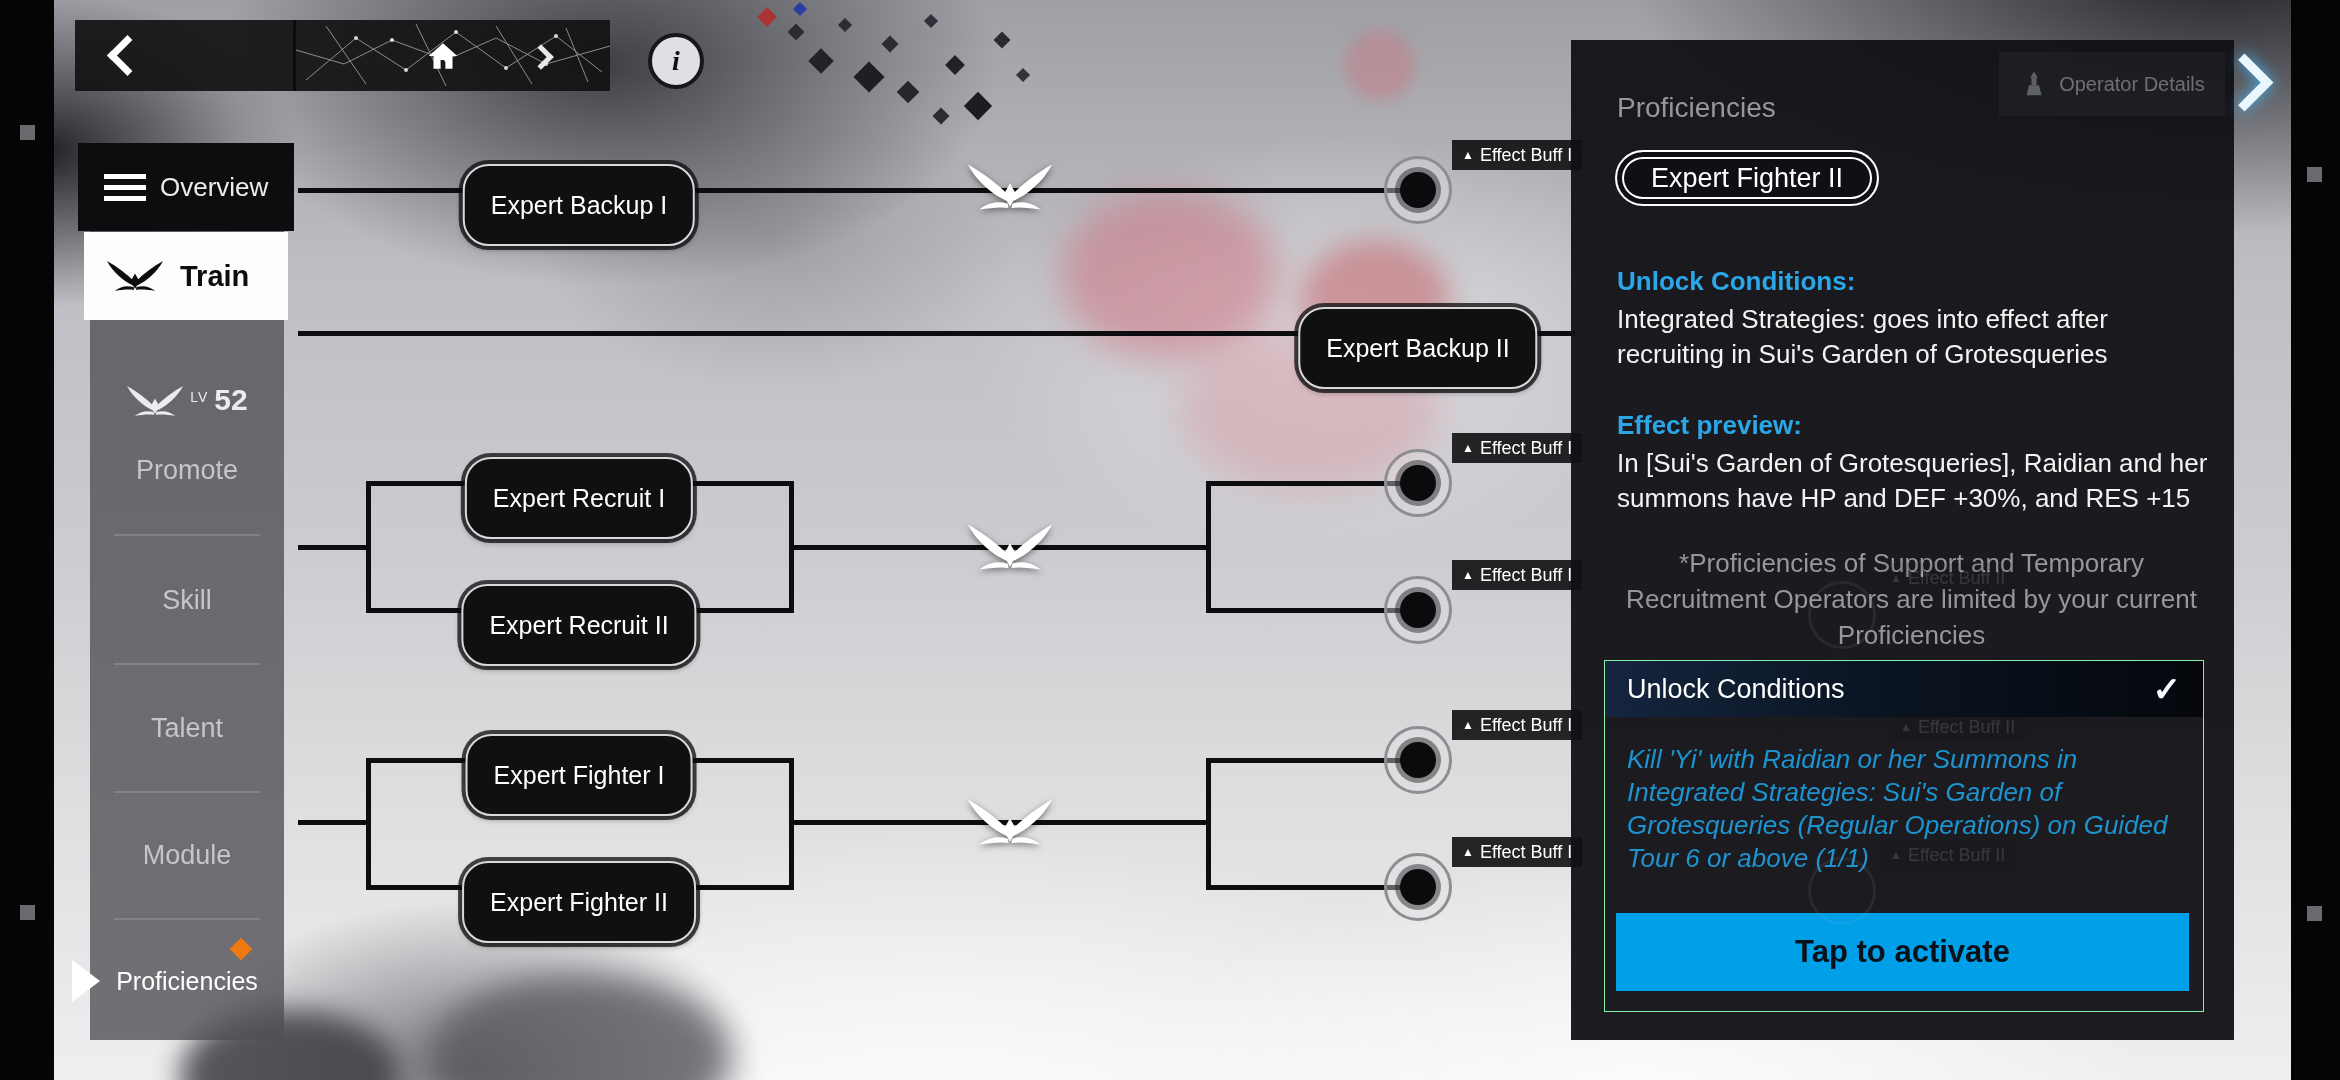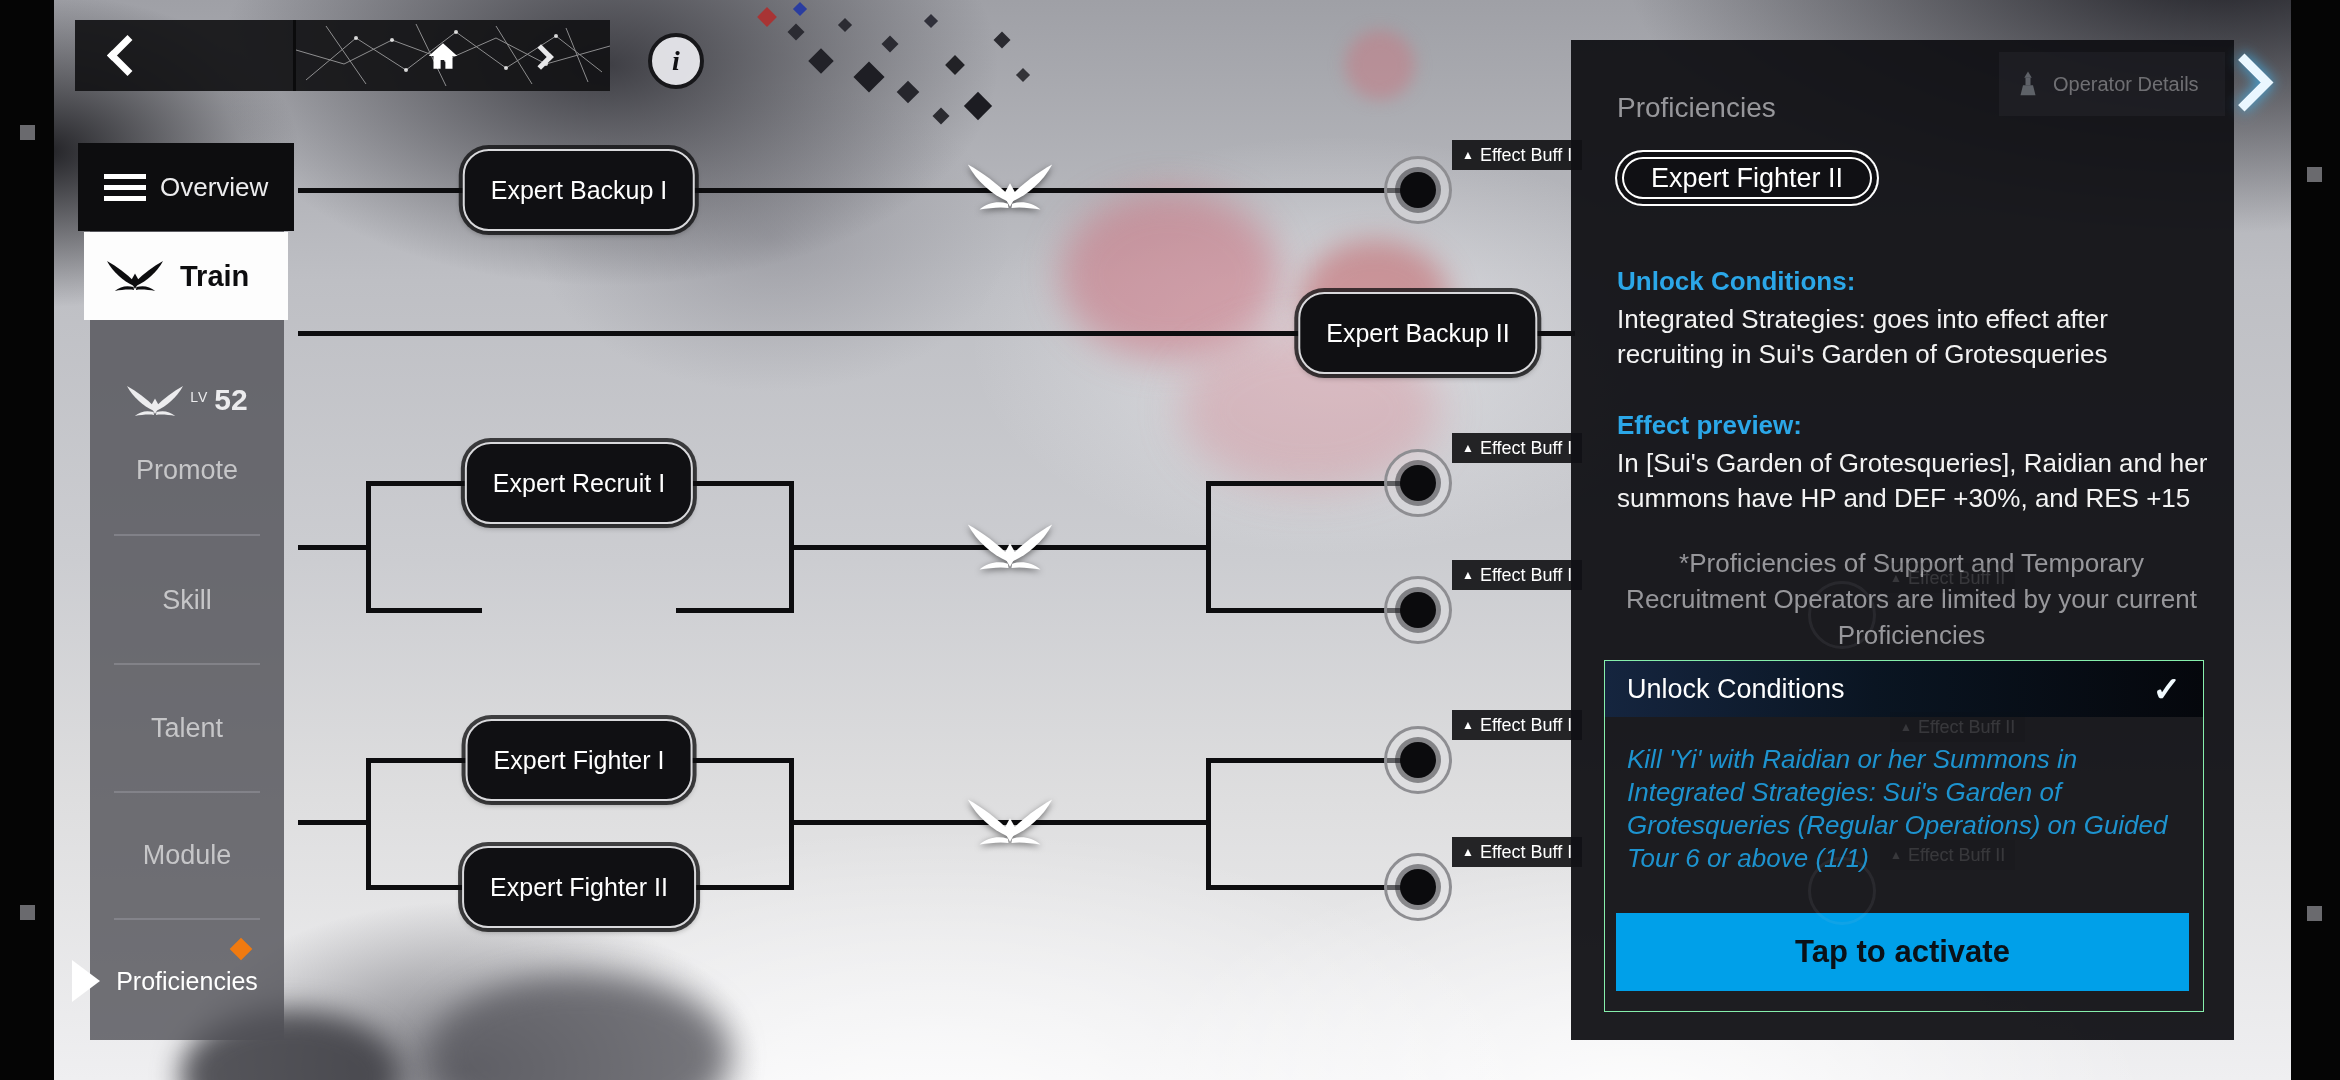--- a/index.html
+++ b/index.html
@@ -13,21 +13,21 @@
     radial-gradient(1000px 460px at 95% -4%, rgba(22,22,28,.95), transparent 60%),
     radial-gradient(520px 300px at 57% 32%, rgba(238,238,242,.6), transparent 70%),
     radial-gradient(340px 220px at 33% 22%, rgba(130,130,138,.5), transparent 70%),
     linear-gradient(180deg,#9fa0a6 0%,#bebfc4 26%,#cccdd1 52%,#dededf 74%,#efeff1 100%);}
   .blob{position:absolute;border-radius:50%;z-index:0;}
   .conf{position:absolute;transform:rotate(45deg);z-index:1;}
   .hline{position:absolute;height:5px;background:#0d0d0f;z-index:2;}
   .vline{position:absolute;width:5px;background:#0d0d0f;z-index:2;}
   .pill{position:absolute;transform:translate(-50%,-50%);height:46px;padding:16px 26px;background:#101013;
     border:2px solid #d9d9dc;border-radius:26px;color:#fff;font-size:25px;display:flex;align-items:center;
-    justify-content:center;white-space:nowrap;z-index:3;box-shadow:0 0 0 4px rgba(12,12,14,.75),0 3px 6px rgba(0,0,0,.4);}
+    justify-content:center;white-space:nowrap;z-index:3;box-shadow:0 0 0 4px rgba(12,12,14,.75),0 3px 6px rgba(0,0,0,.4);margin-top:15px;}
   .node{position:absolute;transform:translate(-50%,-50%);width:62px;height:62px;border-radius:50%;
     border:3px solid #8e8e92;background:rgba(225,225,228,.4);display:flex;align-items:center;justify-content:center;z-index:3;}
   .node-core{width:36px;height:36px;border-radius:50%;background:#0b0b0d;box-shadow:0 0 0 5px rgba(25,25,28,.45);}
   .etag{position:absolute;height:30px;background:rgba(16,16,18,.9);color:#fff;font-size:18px;padding:0 10px;
     display:flex;align-items:center;gap:6px;white-space:nowrap;z-index:2;}
   .etag .tri{font-size:12px;line-height:1;}
   .ghost{opacity:.12;z-index:6;}
   .ghost-node{position:absolute;width:62px;height:62px;border-radius:50%;border:3px solid #cfcfd4;opacity:.08;z-index:6;}
   .wings{color:#fff;filter:drop-shadow(0 2px 3px rgba(0,0,0,.5));position:absolute;z-index:3;transform:translate(-50%,-50%);}
   .topbar{position:absolute;left:75px;top:20px;height:71px;display:flex;z-index:4;}
@@ -61,21 +61,21 @@
   .p-body{position:absolute;left:46px;font-size:26px;line-height:35px;color:#f3f3f3;}
   .p-note{position:absolute;left:48px;font-size:26px;line-height:36px;color:#97979b;width:585px;text-align:center;}
   .cond-box{position:absolute;left:33px;top:620px;width:600px;height:352px;border:1px solid #86efac;box-sizing:border-box;}
   .cond-header{height:56px;background:linear-gradient(90deg,#15253f,#0a1522 45%,#05070c);display:flex;align-items:center;
     justify-content:space-between;padding:0 22px;color:#fff;font-size:27px;}
   .cond-check{font-size:34px;font-weight:bold;color:#f2fbff;}
   .cond-text{position:absolute;left:22px;top:82px;width:552px;font-size:26px;line-height:33px;color:#1d93cf;font-style:italic;}
   .activate-btn{position:absolute;left:45px;top:873px;width:573px;height:78px;background:#00a0e9;display:flex;
     align-items:center;justify-content:center;font-size:31px;font-weight:bold;color:#0a1118;}
   .opdetails{position:absolute;left:1999px;top:52px;width:226px;height:64px;background:rgba(60,60,68,.4);z-index:6;
-    display:flex;align-items:center;gap:10px;padding:0 14px;box-sizing:border-box;opacity:.55;color:#b9b9bd;font-size:20px;}
+    display:flex;align-items:center;gap:10px;padding:0 14px;box-sizing:border-box;opacity:.55;color:#b9b9bd;font-size:20px;justify-content:center;}
   .next-chev{position:absolute;left:2224px;top:62px;width:32px;height:32px;border-right:9px solid #eaf7ff;
     border-top:9px solid #eaf7ff;transform:rotate(45deg);z-index:7;filter:drop-shadow(0 0 7px rgba(60,190,255,.9));}
   .edge{position:absolute;top:0;height:1080px;background:#050505;z-index:9;}
   .edge-sq{position:absolute;width:15px;height:15px;background:#6a6a6e;z-index:10;}
   .defs{position:absolute;width:0;height:0;overflow:hidden;}
 </style>
 </head>
 <body>
 
 <div class="stage">
@@ -150,20 +150,21 @@
   <svg class="wings" style="left:1010px;top:547px;" viewBox="0 0 120 66" width="88" height="48">
       <use href="#wingsym"></use>
     </svg>
   <svg class="wings" style="left:1010px;top:822px;" viewBox="0 0 120 66" width="88" height="48">
       <use href="#wingsym"></use>
     </svg>
 
   <div class="pill" style="left:579px;top:190px;">Expert Backup I</div>
   <div class="pill" style="left:1418px;top:333px;">Expert Backup II</div>
   <div class="pill" style="left:579px;top:483px;">Expert Recruit I</div>
+  <div class="pill" style="left:579px;top:610px;">Expert Recruit II</div>
   <div class="pill" style="left:579px;top:760px;">Expert Fighter I</div>
   <div class="pill" style="left:579px;top:887px;">Expert Fighter II</div>
 
   <div class="node" style="left:1418px;top:190px;">
       <div class="node-core"></div>
     </div>
   <div class="node" style="left:1418px;top:483px;">
       <div class="node-core"></div>
     </div>
   <div class="node" style="left:1418px;top:610px;">

